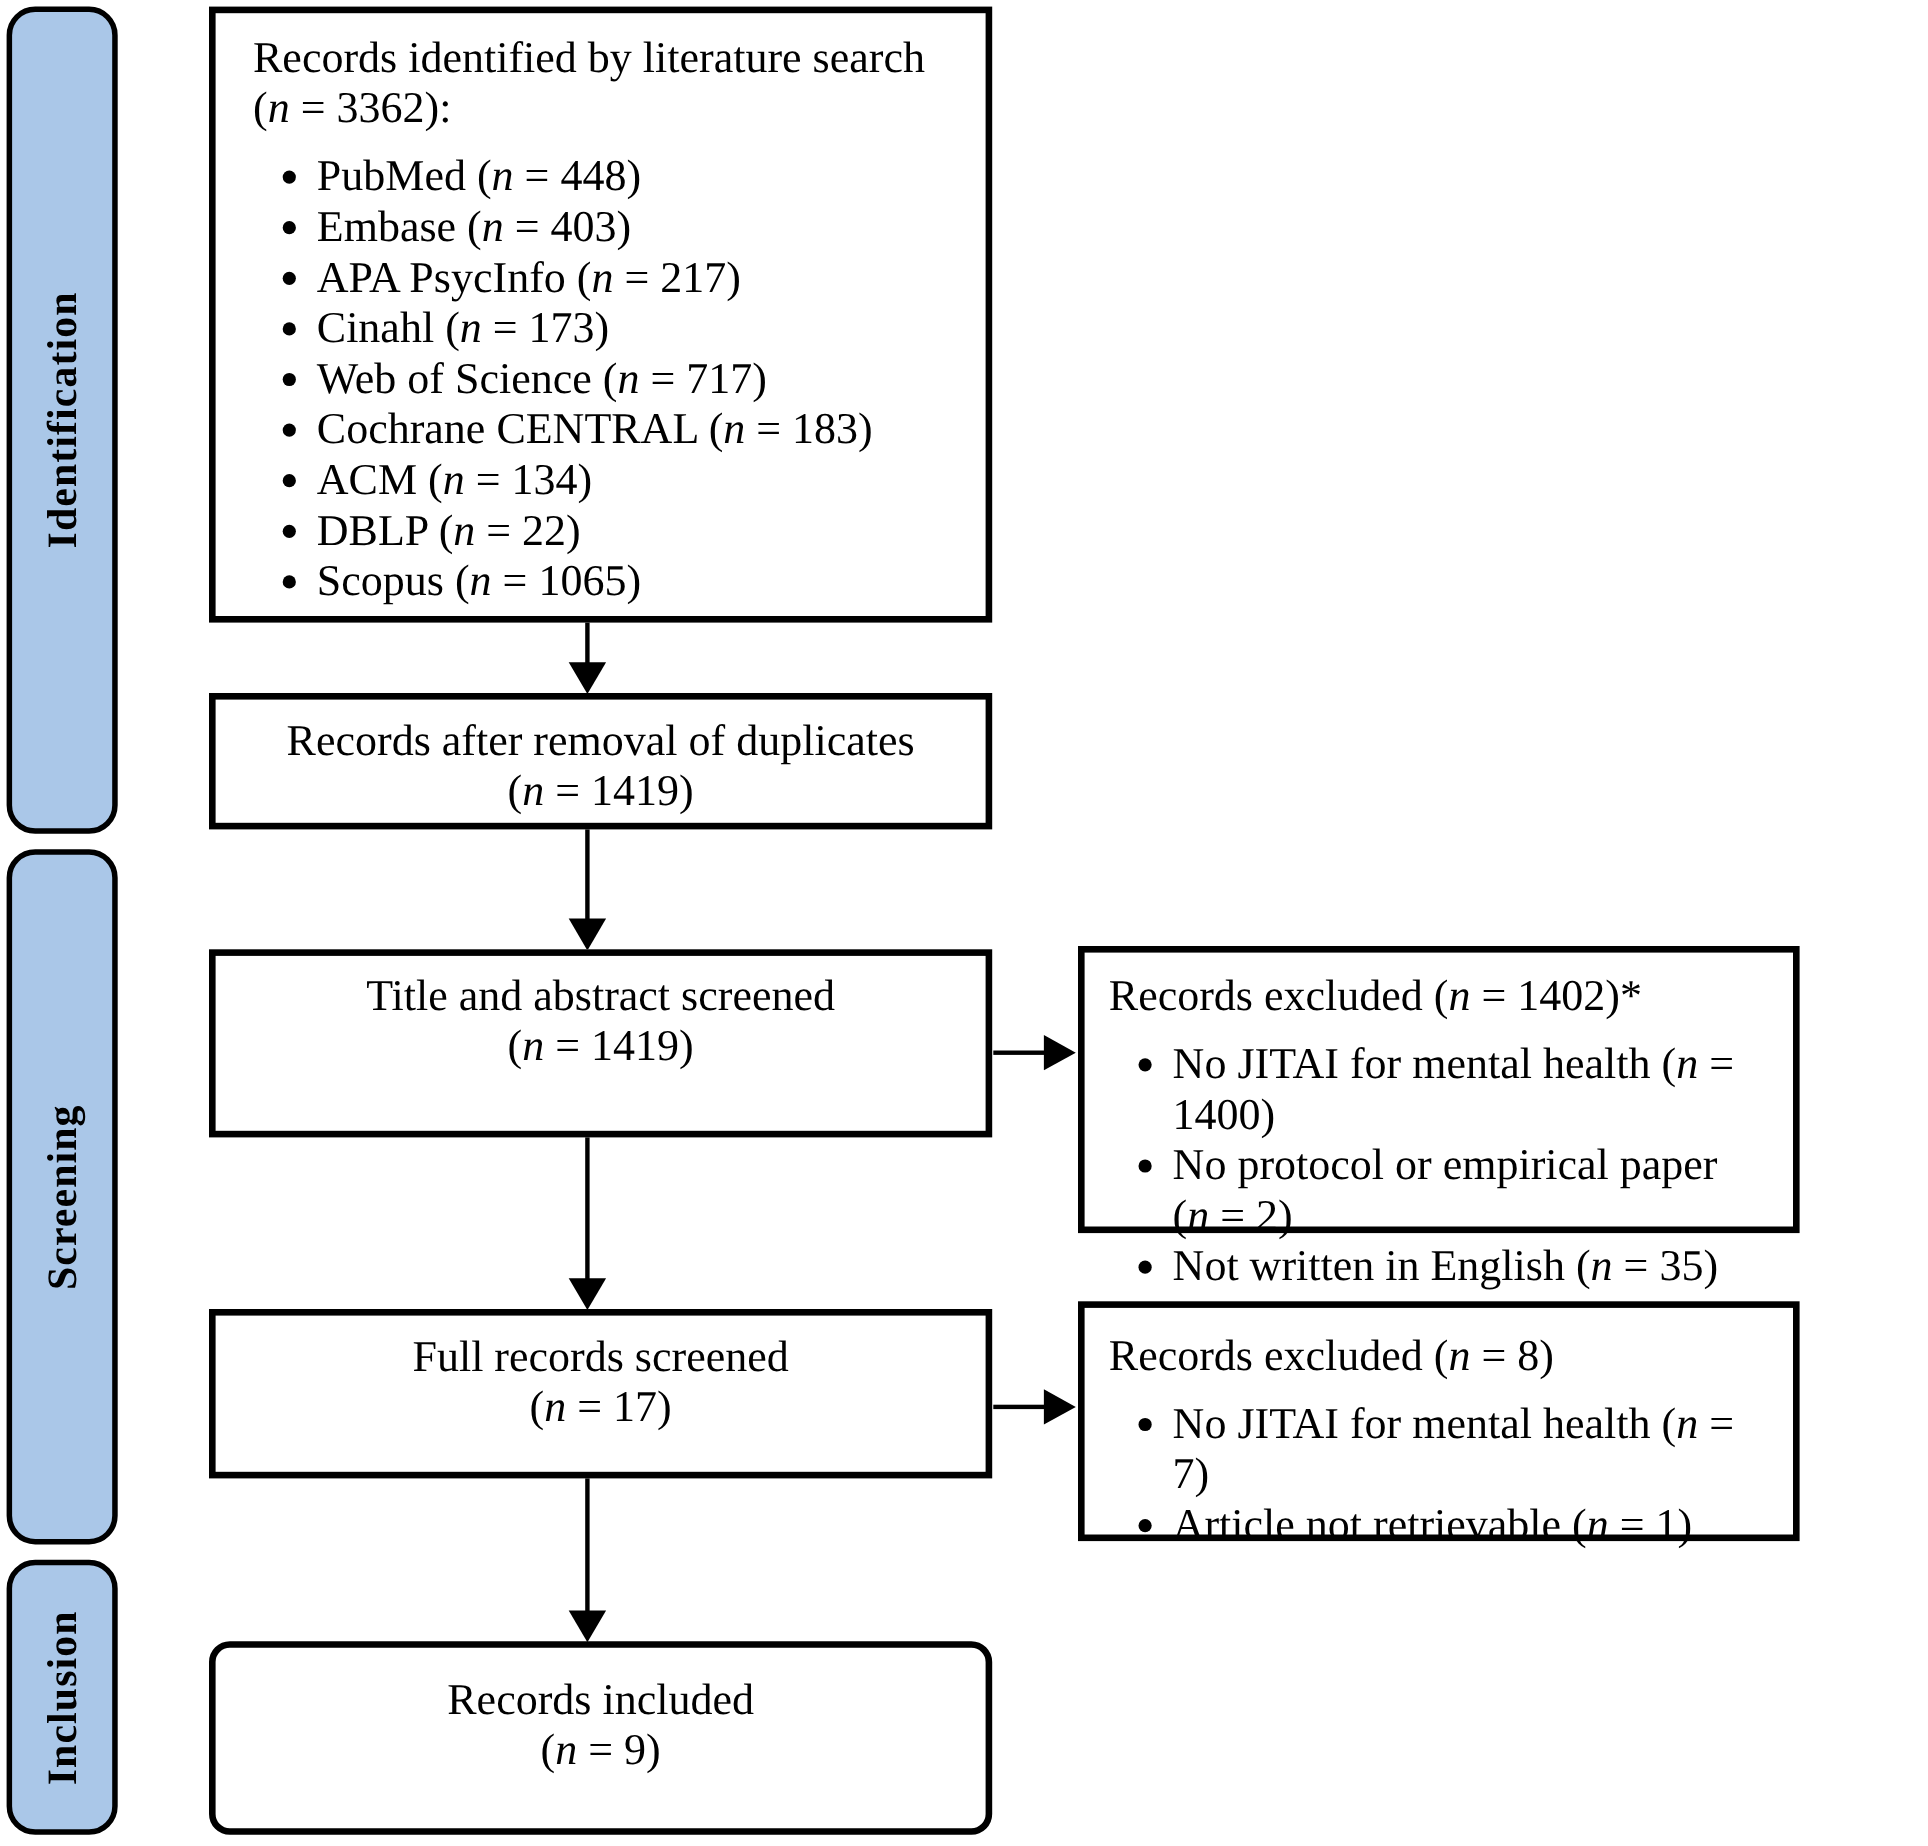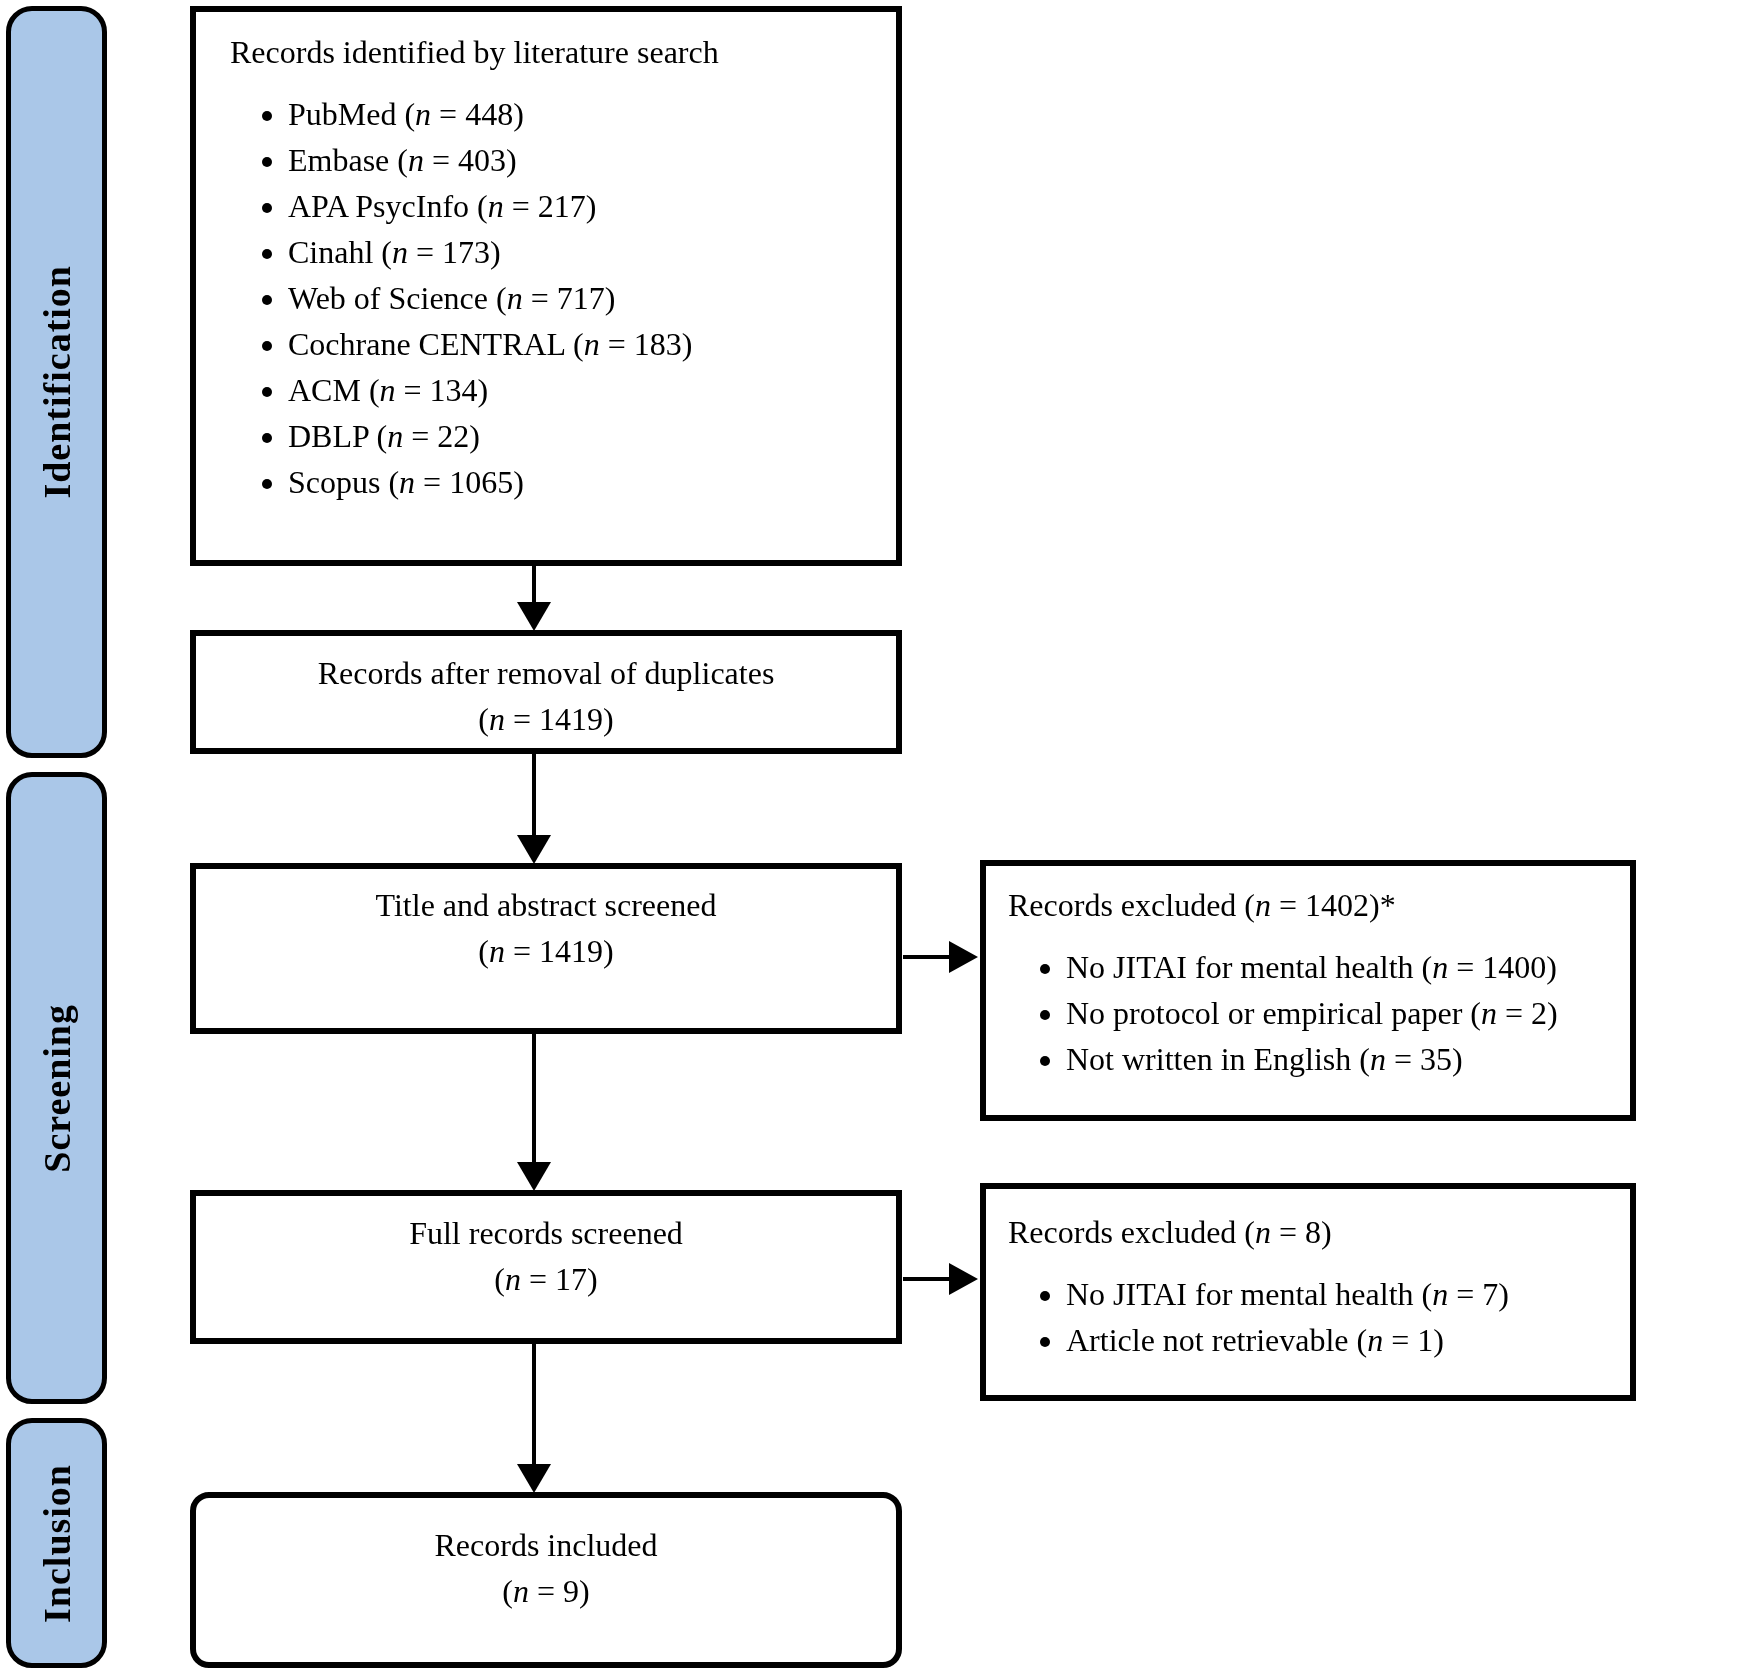--- a/index.html
+++ b/index.html
@@ -31,21 +31,21 @@
     font-size: 38px;
     letter-spacing: 1px;
     white-space: nowrap;
   }
   
   .fbox {
     position: absolute;
     box-sizing: border-box;
     border: 6px solid #000000;
     background: #ffffff;
-    font-size: 32px;
+    font-size: 40px;
     line-height: 46px;
   }
   .main-col { left: 190px; width: 712px; }
   .right-col { left: 980px; width: 656px; }
   .centered { text-align: center; }
   .fbox p { margin: 0; }
   .pad-list { padding: 17px 18px 0 34px; }
   .pad-excl-1 { padding: 16px 16px 0 22px; }
   .pad-excl-2 { padding: 20px 0 0 22px; }
   .pad-c-1 { padding-top: 14px; }
@@ -85,20 +85,21 @@
   </div>
   <div class="stage" style="top:772px; height:632px;">
     <span class="vlabel">Screening</span>
   </div>
   <div class="stage" style="top:1418px; height:250px;">
     <span class="vlabel">Inclusion</span>
   </div>
 
   <div class="fbox main-col pad-list" style="top:6px; height:560px;">
     <p>Records identified by literature search</p>
+    <p>(<i>n</i> = 3362):</p>
     <ul class="blist">
       <li>PubMed (<i>n</i> = 448)</li>
       <li>Embase (<i>n</i> = 403)</li>
       <li>APA PsycInfo (<i>n</i> = 217)</li>
       <li>Cinahl (<i>n</i> = 173)</li>
       <li>Web of Science (<i>n</i> = 717)</li>
       <li>Cochrane CENTRAL (<i>n</i> = 183)</li>
       <li>ACM (<i>n</i> = 134)</li>
       <li>DBLP (<i>n</i> = 22)</li>
       <li>Scopus (<i>n</i> = 1065)</li>

